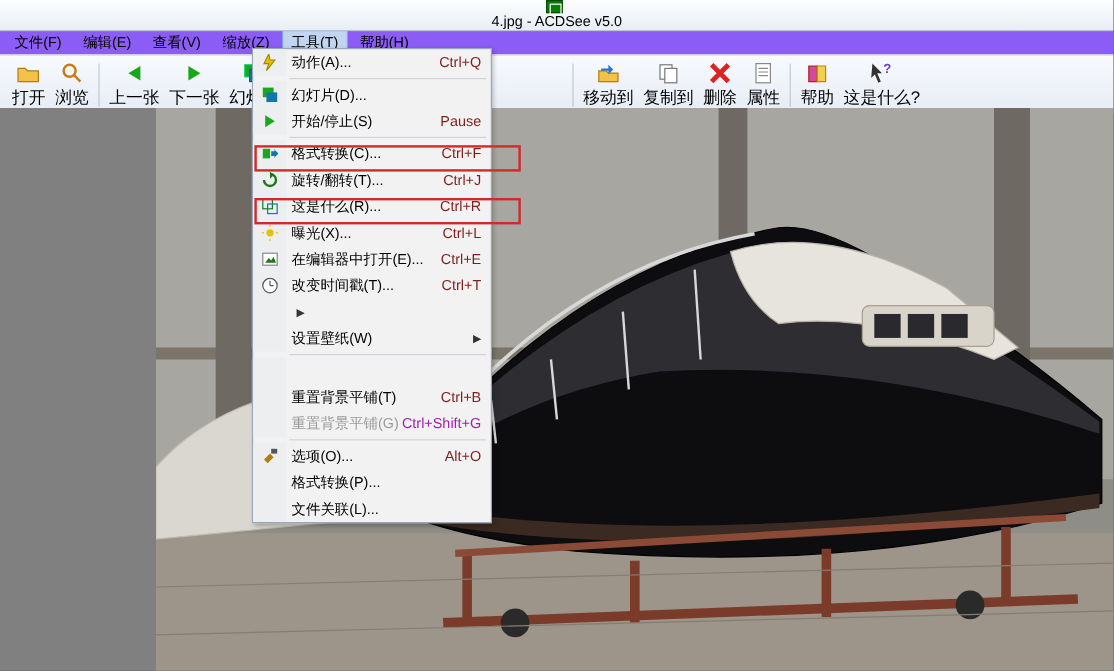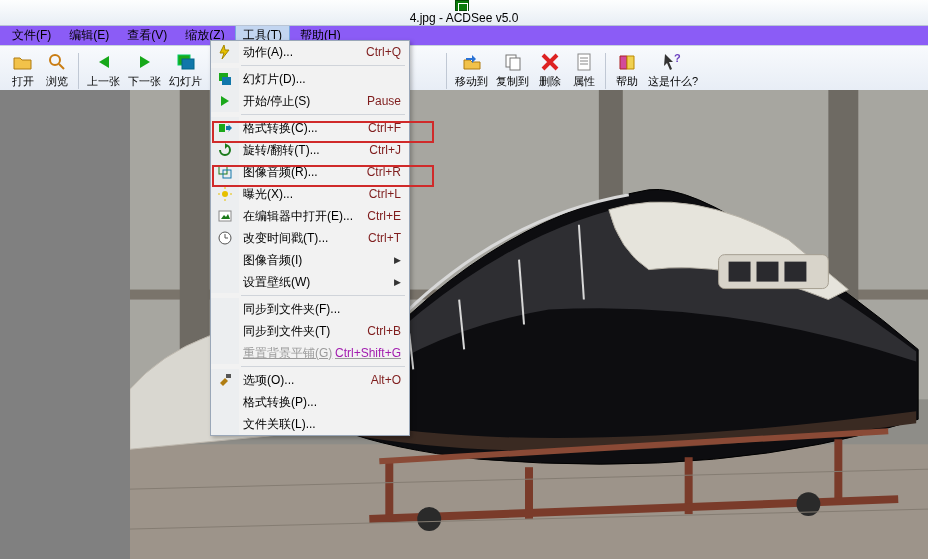--- a/index.html
+++ b/index.html
@@ -63,21 +63,21 @@
     display: flex;
     flex-direction: column;
     align-items: center;
     justify-content: center;
     min-width: 34px;
     height: 44px;
     padding: 2px 4px;
     cursor: default;
   }
   .tbtn .ic { width: 20px; height: 20px; margin-bottom: 2px; }
-  .tbtn .lbl { font-size: 11px; }
+  .tbtn .lbl { font-size: 14px; }
   .sep {
     width: 1px; height: 36px;
     background: #c0c8d4;
     margin: 0 4px;
   }
   .content {
     position: absolute;
     top: 90px; left: 0; right: 0; bottom: 0;
     background: #808080;
   }
@@ -107,21 +107,21 @@
   }
   .dd-iconcell{
     width: 28px;
     height: 22px;
     display:flex;align-items:center;justify-content:center;
     background:#eceef0;
     margin-right:4px;
   }
   .dd-label { flex: 1; }
   .dd-short { color:#7f1d1d; }
-  .dd-row.disabled { color:#9a9a9a;text-decoration:underline; }
+  .dd-row.disabled { color:#9a9a9a; }
   .dd-row.disabled .dd-short{ color:#a21caf;}
   .dd-sep {
     height: 1px;
     margin: 2px 4px 2px 30px;
     background: #d0d4da;
   }
   .arrow { font-size: 9px; margin-left:4px; color:#333;}
   .highlight-box {
     position: absolute;
     border: 2px solid #d02a2a;
@@ -352,21 +352,21 @@
     <span class="dd-label">旋转/翻转(T)...</span>
     <span class="dd-short">Ctrl+J</span>
   </div>
   <div class="dd-row">
     <span class="dd-iconcell">
         <svg width="14" height="14">
           <rect x="1" y="1" width="8" height="8" fill="none" stroke="#1a7a1a"></rect>
           <rect x="5" y="5" width="8" height="8" fill="none" stroke="#17a"></rect>
         </svg>
       </span>
-    <span class="dd-label">图像音频(R)...</span>
+    <span class="dd-label">这是什么(R)...</span>
     <span class="dd-short">Ctrl+R</span>
   </div>
   <div class="dd-row">
     <span class="dd-iconcell">
         <svg width="14" height="14">
           <circle cx="7" cy="7" r="3" fill="#e6c000"></circle>
           <g stroke="#e6c000">
             <line x1="7" y1="0" x2="7" y2="2"></line>
             <line x1="7" y1="12" x2="7" y2="14"></line>
             <line x1="0" y1="7" x2="2" y2="7"></line>
@@ -393,36 +393,34 @@
           <circle cx="7" cy="7" r="6" fill="#fff" stroke="#555"></circle>
           <line x1="7" y1="7" x2="7" y2="3" stroke="#555"></line>
           <line x1="7" y1="7" x2="10" y2="7" stroke="#555"></line>
         </svg>
       </span>
     <span class="dd-label">改变时间戳(T)...</span>
     <span class="dd-short">Ctrl+T</span>
   </div>
   <div class="dd-row">
     <span class="dd-iconcell"></span>
-    <span class="dd-label">图像音频(I)</span>
     <span class="arrow">▶</span>
   </div>
   <div class="dd-row">
     <span class="dd-iconcell"></span>
     <span class="dd-label">设置壁纸(W)</span>
     <span class="arrow">▶</span>
   </div>
   <div class="dd-sep"></div>
   <div class="dd-row">
     <span class="dd-iconcell"></span>
-    <span class="dd-label">同步到文件夹(F)...</span>
-  </div>
-  <div class="dd-row">
-    <span class="dd-iconcell"></span>
-    <span class="dd-label">同步到文件夹(T)</span>
+  </div>
+  <div class="dd-row">
+    <span class="dd-iconcell"></span>
+    <span class="dd-label">重置背景平铺(T)</span>
     <span class="dd-short">Ctrl+B</span>
   </div>
   <div class="dd-row disabled">
     <span class="dd-iconcell"></span>
     <span class="dd-label">重置背景平铺(G)</span>
     <span class="dd-short">Ctrl+Shift+G</span>
   </div>
   <div class="dd-sep"></div>
   <div class="dd-row">
     <span class="dd-iconcell">

